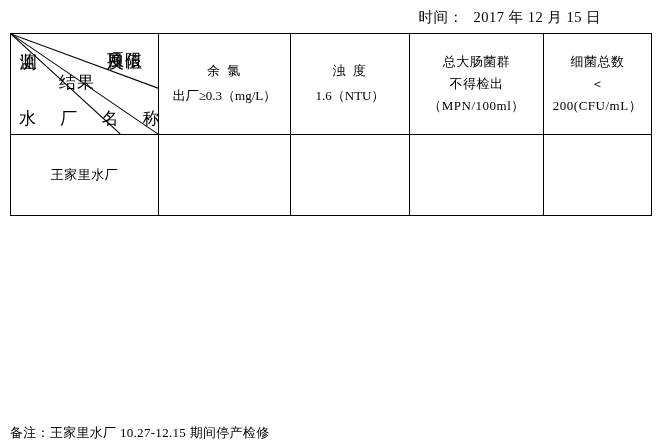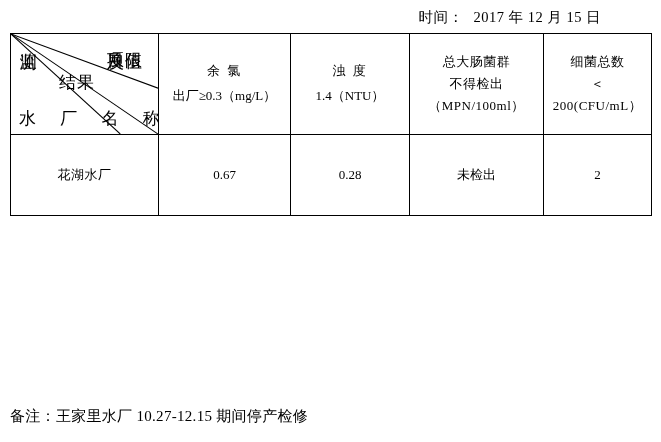--- a/index.html
+++ b/index.html
@@ -131,22 +131,22 @@
 
   .plant-name {
     font-size: 13.5px;
     letter-spacing: 0.5px;
   }
 
   
   .footnote {
     position: absolute;
     left: 10px;
-    bottom: 16px;
-    font-size: 15px;
+    bottom: 0;
+    font-size: 13px;
     letter-spacing: 0.3px;
   }
 </style>
 </head>
 <body>
 
 <div class="page">
 
   <div class="date-line">
     <span class="date-label">时间：</span><span>2017 年 12 月 15 日</span>
@@ -178,47 +178,47 @@
         <td>
           <div class="col-head">
             <div class="l1">余 氯</div>
             <div class="l2">出厂≥0.3（mg/L）</div>
           </div>
         </td>
 
         <td>
           <div class="col-head">
             <div class="l1">浊 度</div>
-            <div class="l2">1.4（NTU）</div>
+            <div class="l2">1.6（NTU）</div>
           </div>
         </td>
 
         <td>
           <div class="col-head small">
             <div class="l1">总大肠菌群</div>
             <div class="l2">不得检出</div>
             <div class="l3">（MPN/100ml）</div>
           </div>
         </td>
 
         <td>
           <div class="col-head small">
             <div class="l1">细菌总数</div>
             <div class="l2">＜200(CFU/mL）</div>
           </div>
         </td>
       </tr>
 
-
-
       <tr class="data-row">
-        <td class="plant-name">花湖水厂</td>
-        <td>0.67</td>
-        <td>0.28</td>
-        <td>未检出</td>
-        <td>2</td>
+        <td class="plant-name">王家里水厂</td>
+        <td></td>
+        <td></td>
+        <td></td>
+        <td></td>
       </tr>
+
+
     </tbody>
   </table>
 
   <div class="footnote">备注：王家里水厂 10.27-12.15 期间停产检修</div>
 
 </div>
 
 </body></html>

